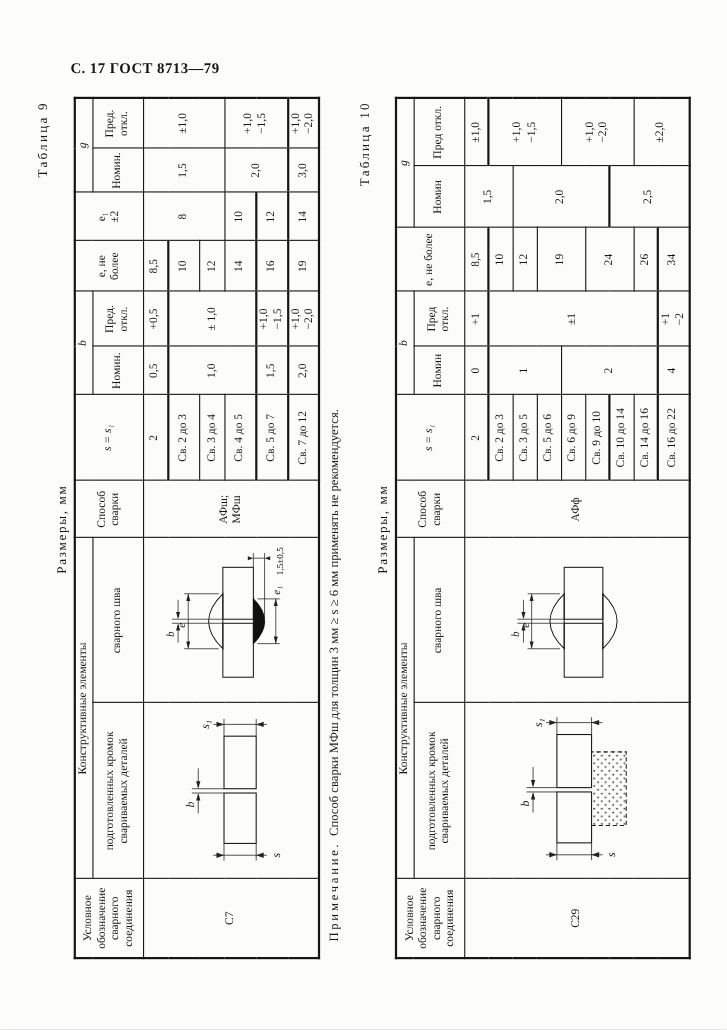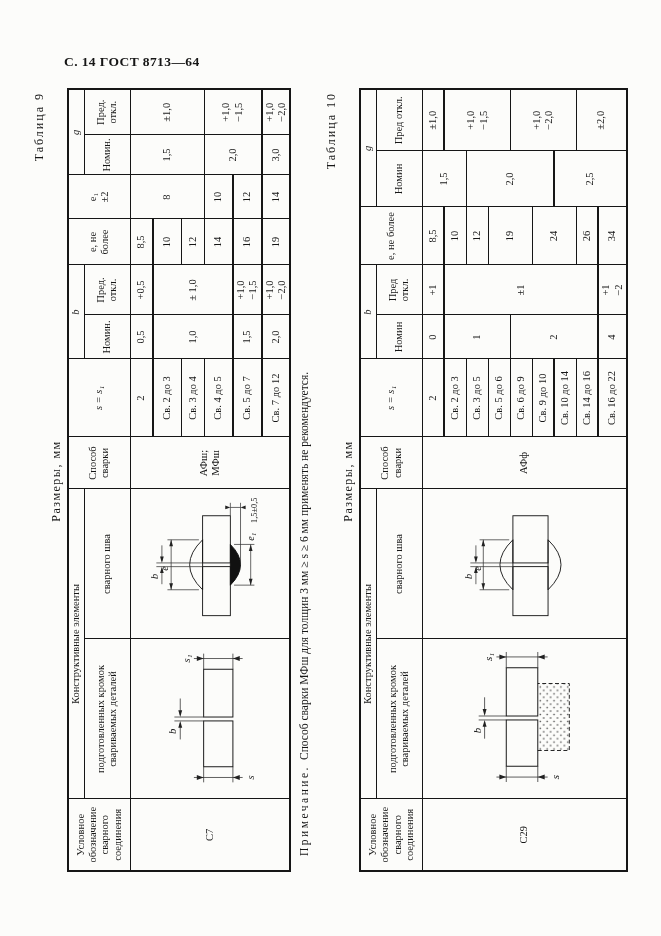--- a/index.html
+++ b/index.html
@@ -43,21 +43,21 @@
       <path d="M0,6 L6,0 M-1.5,1.5 L1.5,-1.5 M4.5,7.5 L7.5,4.5" stroke="#3a3a3a" stroke-width="0.9"></path>
     </pattern>
     <pattern id="dots" patternUnits="userSpaceOnUse" width="7" height="7">
       <circle cx="2" cy="2" r="0.8" fill="#333"></circle>
         <circle cx="5.5" cy="5.5" r="0.8" fill="#333"></circle>
     </pattern>
   </defs>
 </svg>
 
 <div class="page">
-  <div class="page-hdr">С. 14 ГОСТ 8713—64</div>
+  <div class="page-hdr">С. 17 ГОСТ 8713—79</div>
 
   <div class="land">
     <div class="inner">
 
       <div class="tlabel">Таблица 9</div>
       <div class="sizes">Размеры, мм</div>
 
       <table class="gost t9">
         <colgroup>
           <col style="width:72px">

